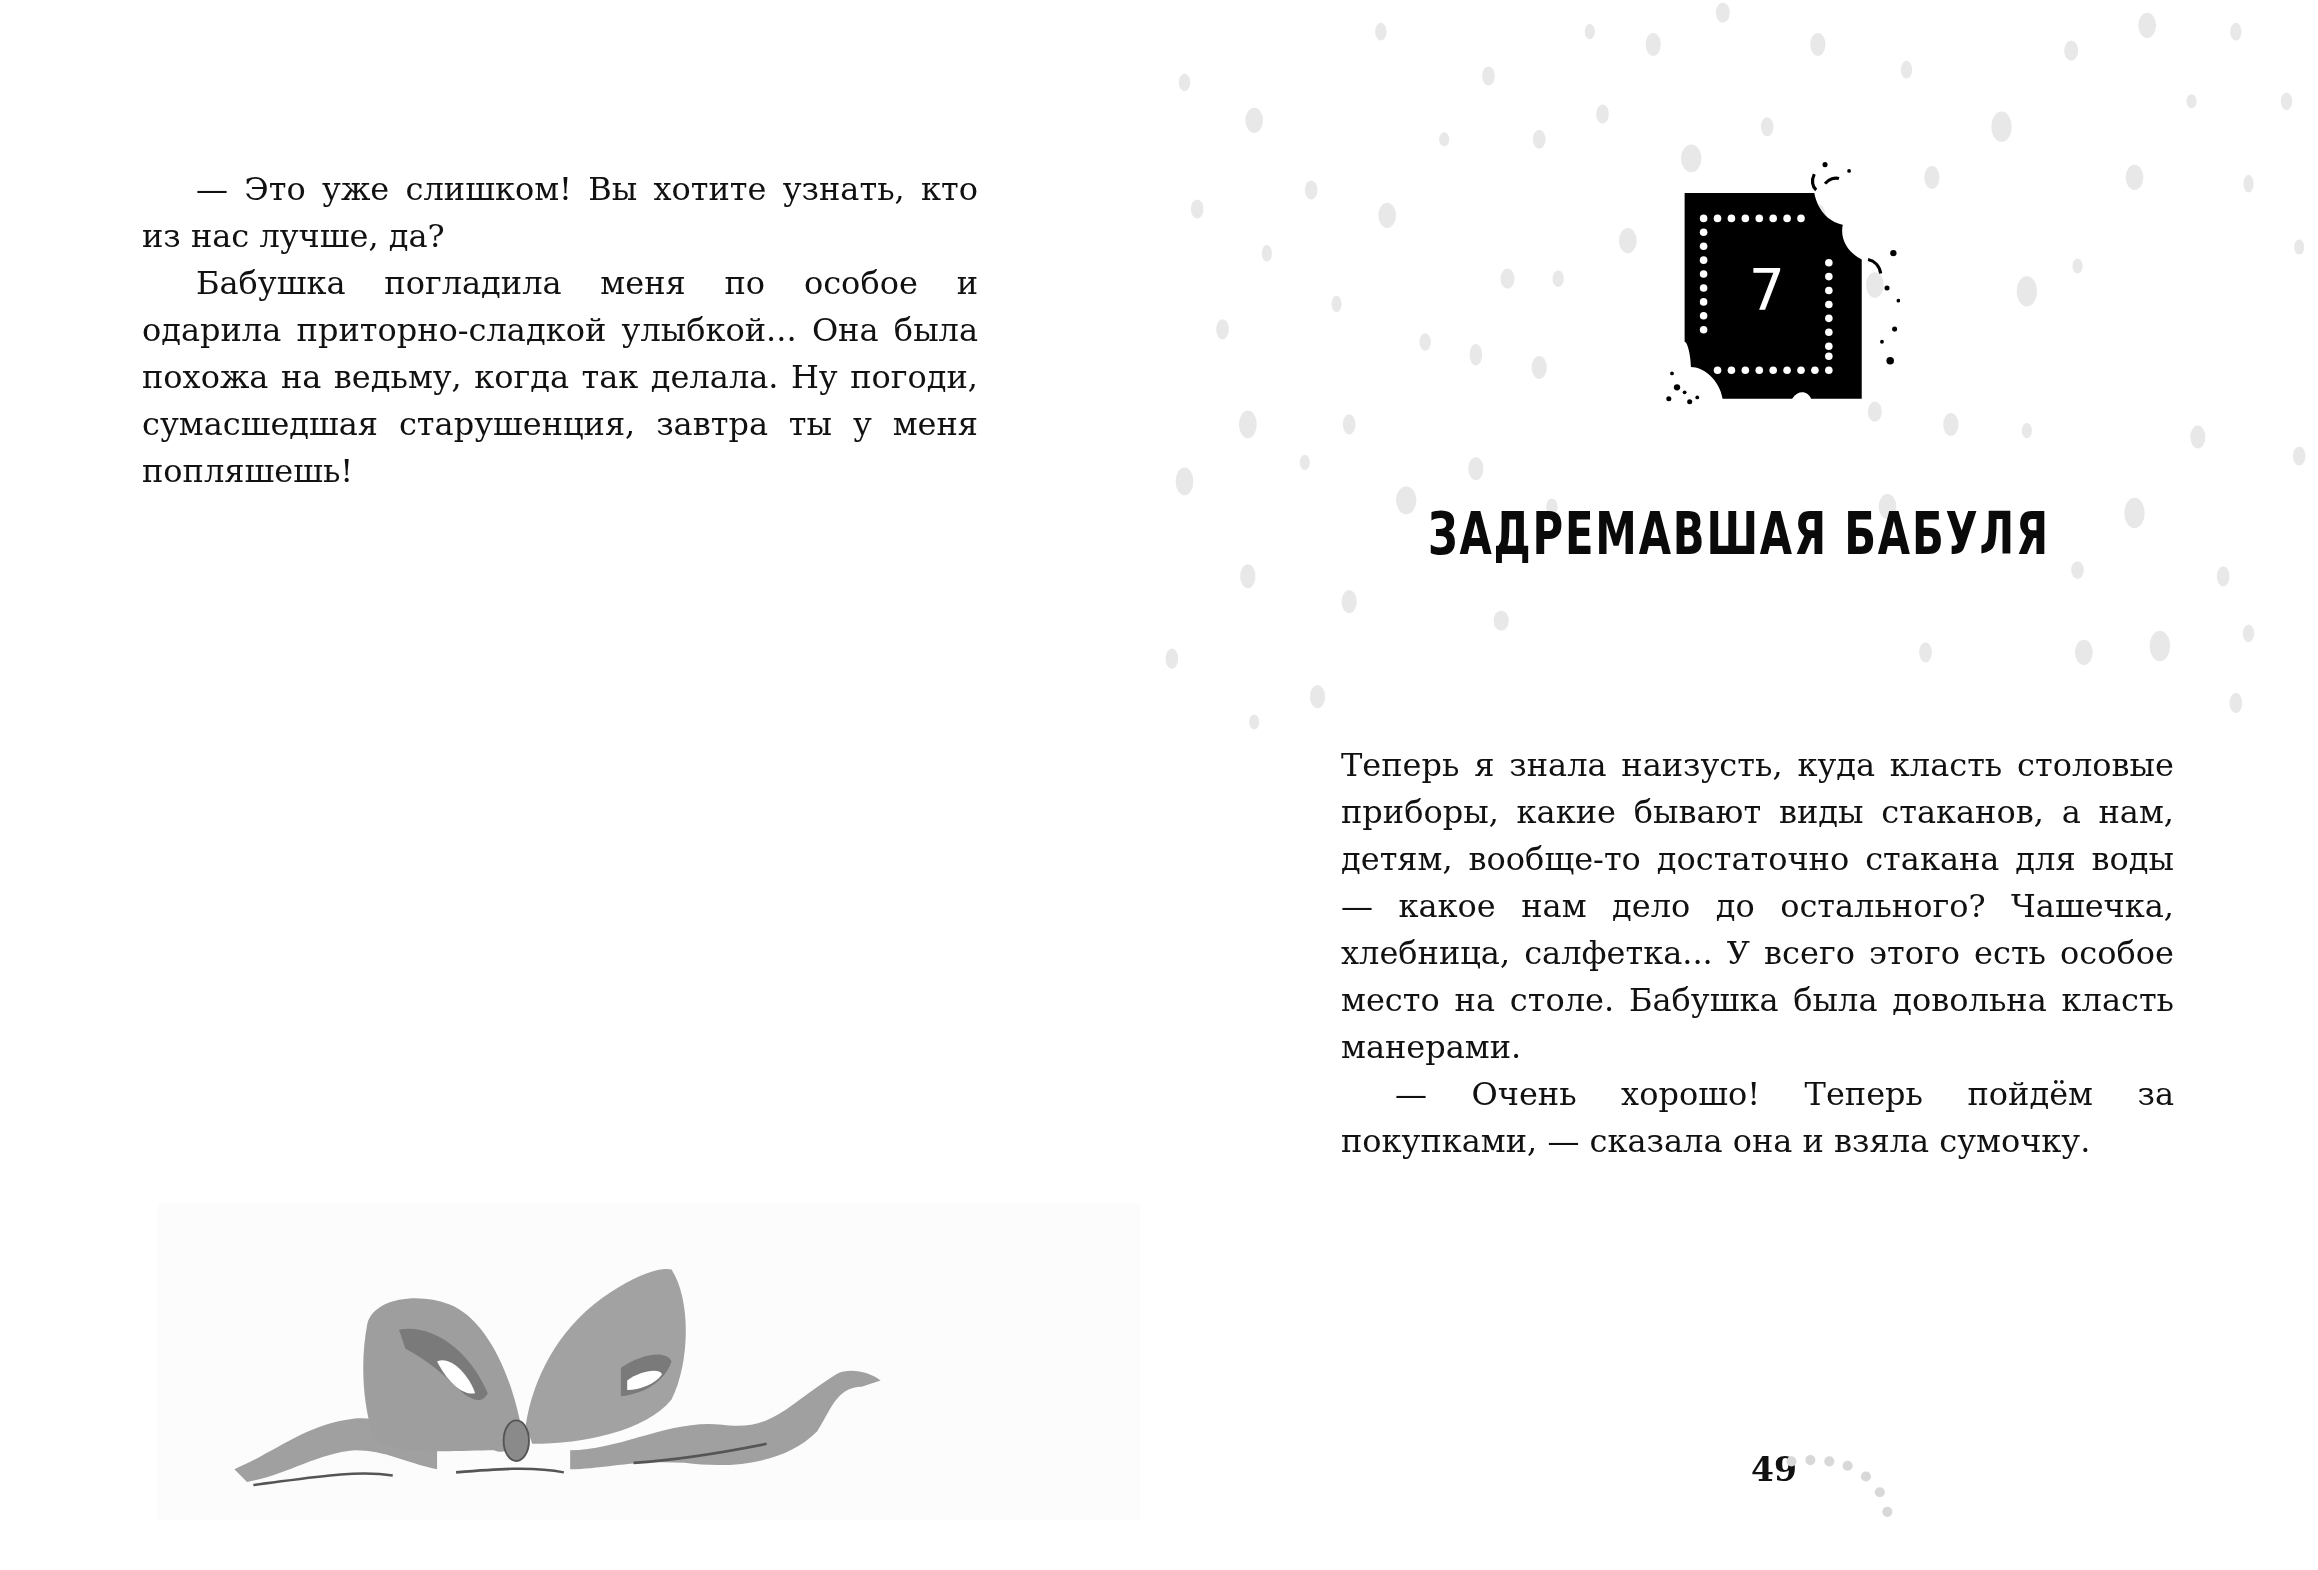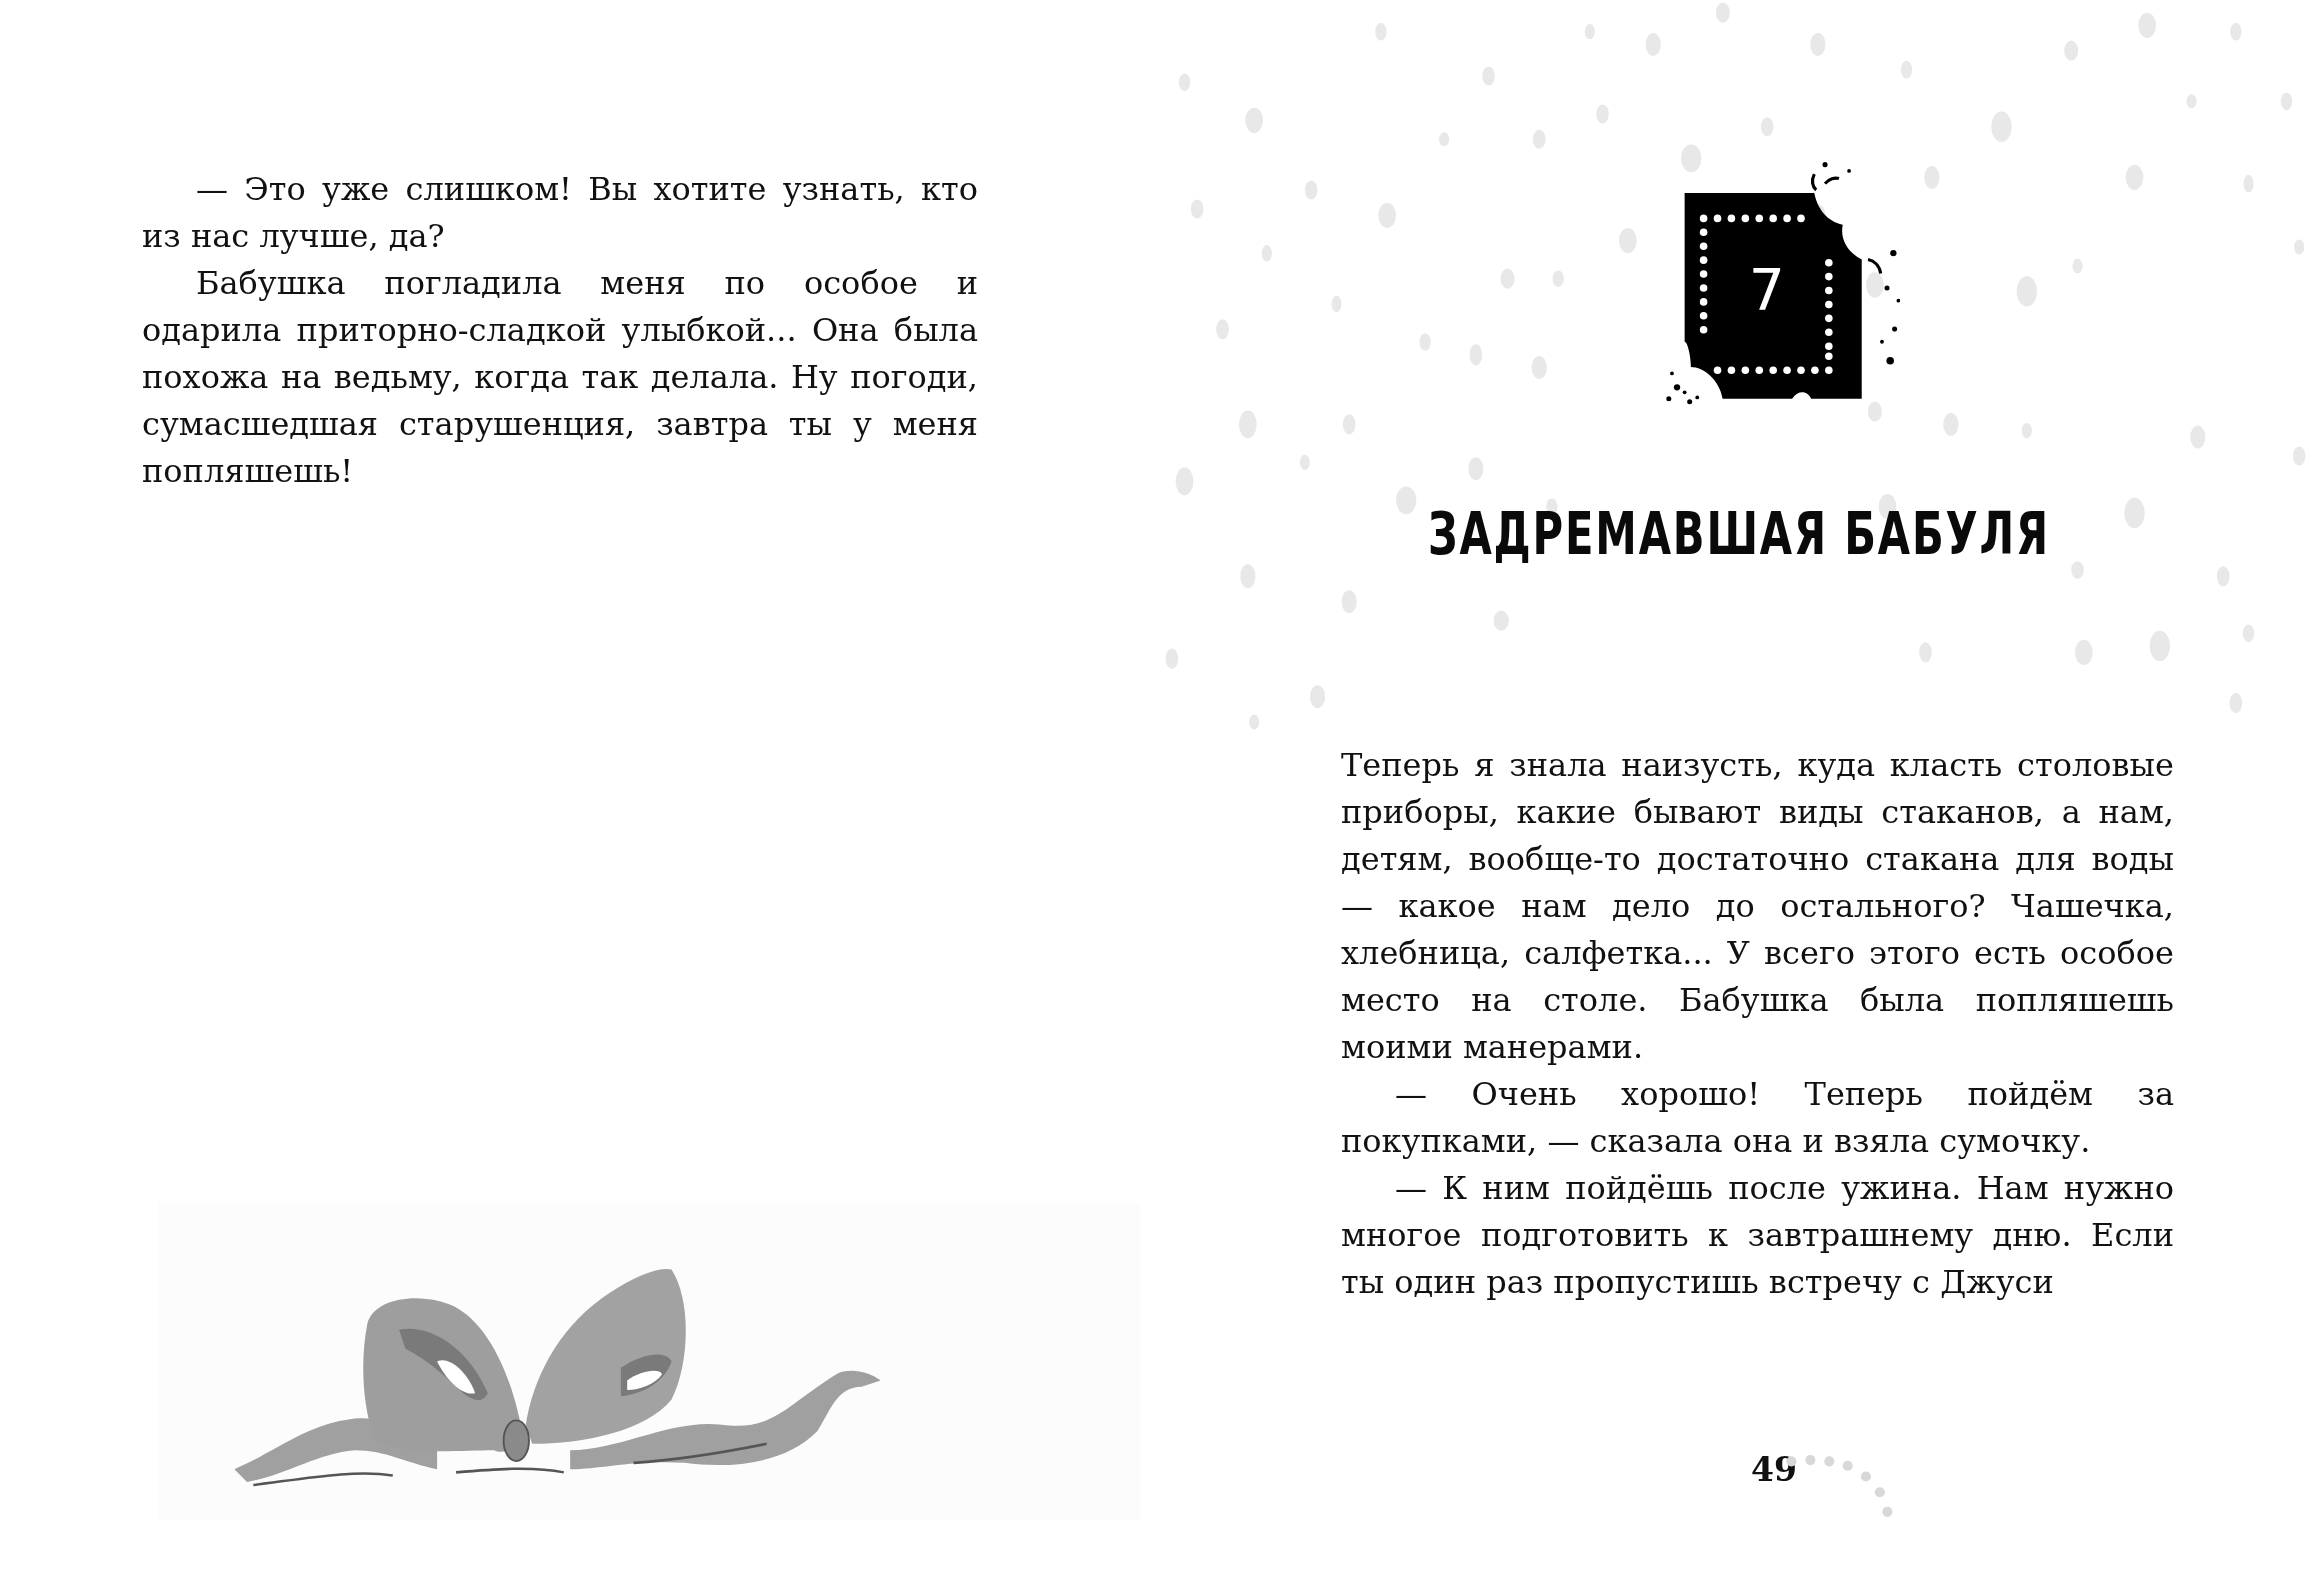--- a/index.html
+++ b/index.html
@@ -217,23 +217,22 @@
         <circle cx="40" cy="380" r="3"></circle>
       <circle cx="15" cy="390" r="4"></circle>
         <circle cx="48" cy="395" r="4"></circle>
         <circle cx="60" cy="388" r="3"></circle>
     </g>
   </svg>
 
   <div class="chapter-title">ЗАДРЕМАВШАЯ БАБУЛЯ</div>
 
   <div class="text-col right-col">
-    <p>Теперь я знала наизусть, куда класть столовые приборы, какие бывают виды стаканов, а нам, детям, вообще-то достаточно стакана для воды — какое нам дело до остального? Чашечка, хлебница, салфетка... У всего этого есть особое место на столе. Бабушка была попляшешь моими манерами.</p>
+    <p>Теперь я знала наизусть, куда класть столовые приборы, какие бывают виды стаканов, а нам, детям, вообще-то достаточно стакана для воды — какое нам дело до остального? Чашечка, хлебница, салфетка... У всего этого есть особое место на столе. Бабушка была довольна класть манерами.</p>
     <p class="indent">— Очень хорошо! Теперь пойдём за покупками, — сказала она и взяла сумочку.</p>
-    <p class="indent">— К ним пойдёшь после ужина. Нам нужно многое подготовить к завтрашнему дню. Если ты один раз пропустишь встречу с Джуси</p>
   </div>
 
   <div class="page-number">49</div>
   <svg class="pn-dots" viewBox="0 0 200 160">
     <g fill="#d8d8d8">
       <circle cx="8" cy="18" r="8"></circle>
         <circle cx="38" cy="16" r="8"></circle>
         <circle cx="68" cy="18" r="8"></circle>
       <circle cx="97" cy="25" r="8"></circle>
         <circle cx="126" cy="42" r="8"></circle>

